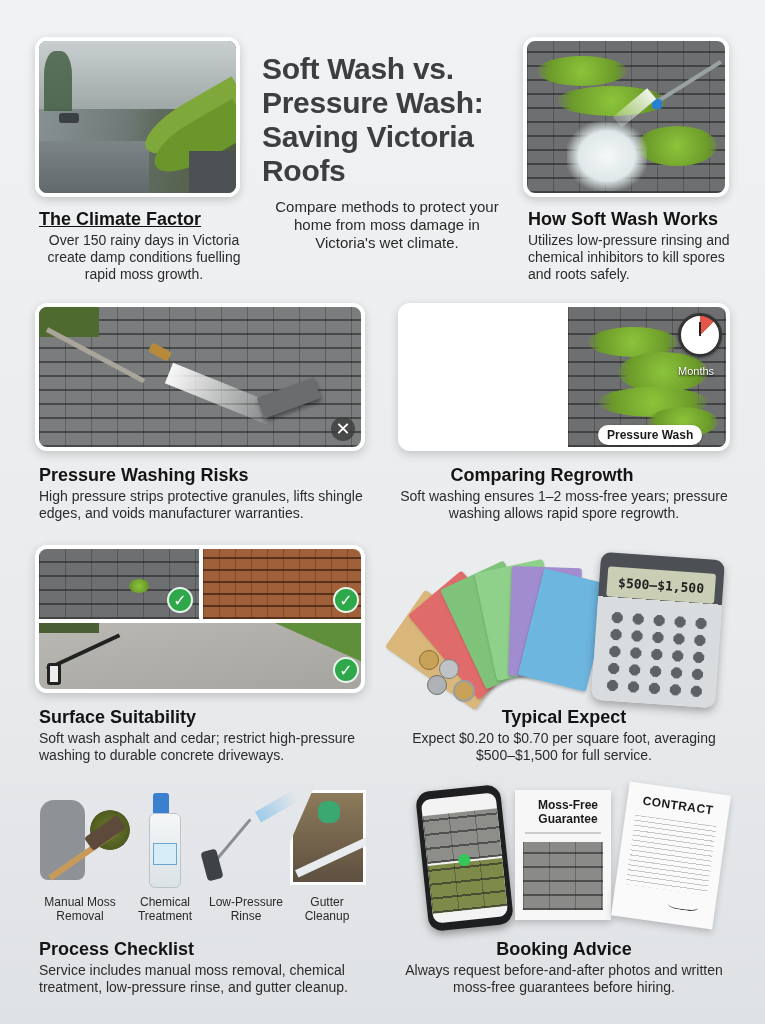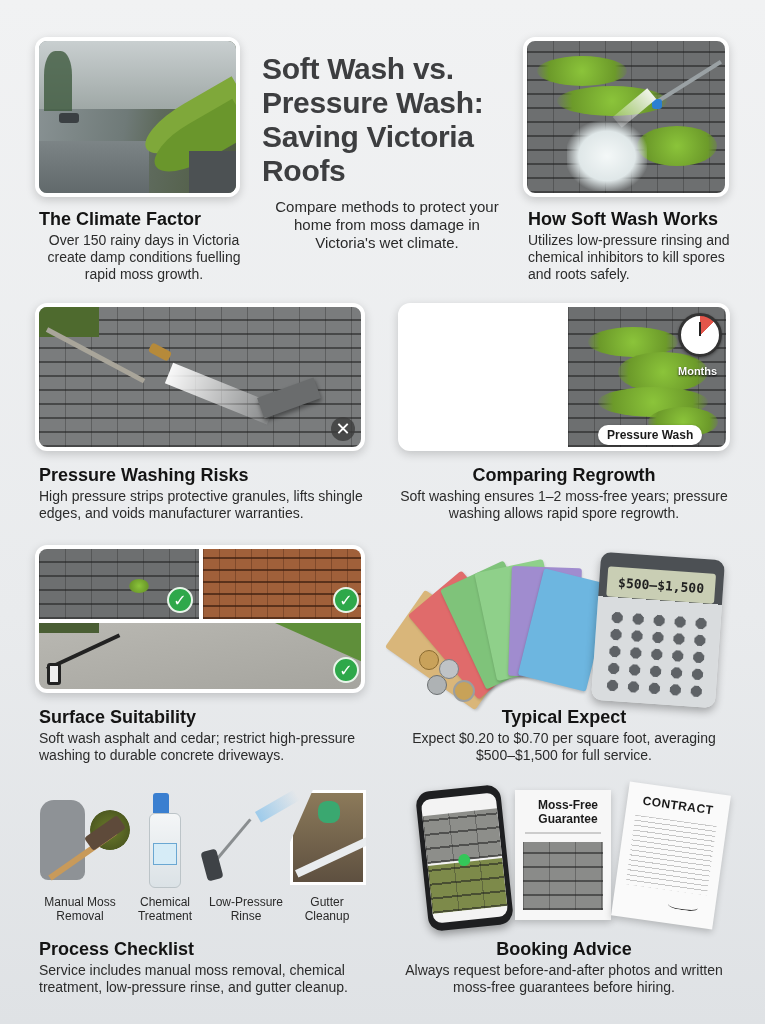--- a/index.html
+++ b/index.html
@@ -68,21 +68,21 @@
 
 <div class="card-img" style="left:35px;top:37px;width:205px;height:160px;background:linear-gradient(100deg,#8b9496 0%,#6f7a78 45%,#5e6a5c 60%,#4d5a3e 100%);">
   <div class="abs" style="left:0;top:0;width:100%;height:45%;background:linear-gradient(180deg,#c9cfd0,#9fa8a6);"></div>
   <div class="abs" style="left:5px;top:10px;width:28px;height:60px;background:#3e5a3e;border-radius:40% 40% 0 0;opacity:0.8;"></div>
   <div class="abs" style="left:0;top:100px;width:110px;height:60px;background:linear-gradient(180deg,#7c8486,#5d6567);"></div>
   <div class="abs" style="left:20px;top:72px;width:20px;height:10px;background:#3b4043;border-radius:3px;"></div>
   <div class="abs" style="left:100px;top:60px;width:110px;height:40px;background:#7fa83a;border-radius:50% 0 0 50%;transform:rotate(-30deg);"></div>
   <div class="abs" style="left:110px;top:80px;width:100px;height:40px;background:#6a962c;border-radius:50% 0 0 50%;transform:rotate(-30deg);"></div>
   <div class="abs" style="left:150px;top:110px;width:60px;height:50px;background:#4c5153;"></div>
 </div>
-<div class="abs h2" style="left:39px;top:208px;">The Climate Factor</div>
+<div class="abs h2" style="left:39px;top:208px;text-decoration:underline;">The Climate Factor</div>
 <div class="abs desc" style="left:39px;top:232px;width:210px;text-align:center;">Over 150 rainy days in Victoria create damp conditions fuelling rapid moss growth.</div>
 
 <div class="card-img shingles" style="left:523px;top:37px;width:206px;height:160px;">
   <div class="moss-blob" style="left:10px;top:15px;width:90px;height:30px;"></div>
   <div class="moss-blob" style="left:30px;top:45px;width:110px;height:30px;"></div>
   <div class="moss-blob" style="left:110px;top:85px;width:80px;height:40px;"></div>
   <div class="abs" style="left:40px;top:80px;width:80px;height:70px;background:radial-gradient(ellipse,#f4f8f8 0%,#dfe7e8 50%,rgba(220,230,230,0) 75%);"></div>
   <div class="abs" style="left:120px;top:40px;width:80px;height:4px;background:#9aa1a4;transform:rotate(-32deg);"></div>
   <div class="abs" style="left:125px;top:58px;width:10px;height:10px;background:#2b7fd0;border-radius:3px;"></div>
   <div class="abs" style="left:85px;top:60px;width:45px;height:14px;background:linear-gradient(90deg,rgba(255,255,255,0.2),rgba(255,255,255,0.9));transform:rotate(-40deg);"></div>
@@ -103,25 +103,25 @@
 
 <div class="card-img" style="left:398px;top:303px;width:332px;height:148px;background:#fff;">
   <div class="abs shingles" style="left:166px;top:0;width:162px;height:140px;">
     <div class="moss-blob" style="left:20px;top:20px;width:90px;height:30px;"></div>
     <div class="moss-blob" style="left:50px;top:45px;width:90px;height:40px;"></div>
     <div class="moss-blob" style="left:30px;top:80px;width:110px;height:30px;"></div>
     <div class="moss-blob" style="left:80px;top:100px;width:70px;height:30px;"></div>
     <div class="clock" style="left:110px;top:6px;background:conic-gradient(#e4554a 0 45deg,#fff 45deg 360deg);">
       <div class="abs" style="left:18px;top:6px;width:2px;height:14px;background:#222;"></div>
     </div>
-    <div class="abs" style="left:110px;top:58px;color:#fff;font-size:11px;font-weight:700;text-shadow:0 1px 2px #000;">Months</div>
+    <div class="abs" style="left:110px;top:58px;color:#fff;font-size:11px;font-weight:400;text-shadow:0 1px 2px #000;">Months</div>
     <div class="pill" style="left:30px;top:118px;">Pressure Wash</div>
   </div>
 </div>
-<div class="abs h2 center" style="left:398px;top:464px;width:332px;">Comparing Regrowth</div>
+<div class="abs h2 center" style="left:376px;top:464px;width:332px;">Comparing Regrowth</div>
 <div class="abs desc center" style="left:398px;top:488px;width:332px;">Soft washing ensures 1–2 moss-free years; pressure washing allows rapid spore regrowth.</div>
 
 <div class="card-img" style="left:35px;top:545px;width:330px;height:148px;background:#fff;">
   <div class="abs shingles" style="left:0;top:0;width:160px;height:70px;">
     <div class="moss-blob" style="left:90px;top:30px;width:20px;height:14px;"></div>
     <div class="check" style="right:6px;bottom:6px;">✓</div>
   </div>
   <div class="abs" style="left:164px;top:0;width:162px;height:70px;background-color:#a0603a;background-image:repeating-linear-gradient(0deg,rgba(60,30,15,0.7) 0 2px,transparent 2px 12px),repeating-linear-gradient(90deg,rgba(80,40,20,0.4) 0 1px,transparent 1px 16px);">
     <div class="check" style="right:6px;bottom:6px;">✓</div>
   </div>

